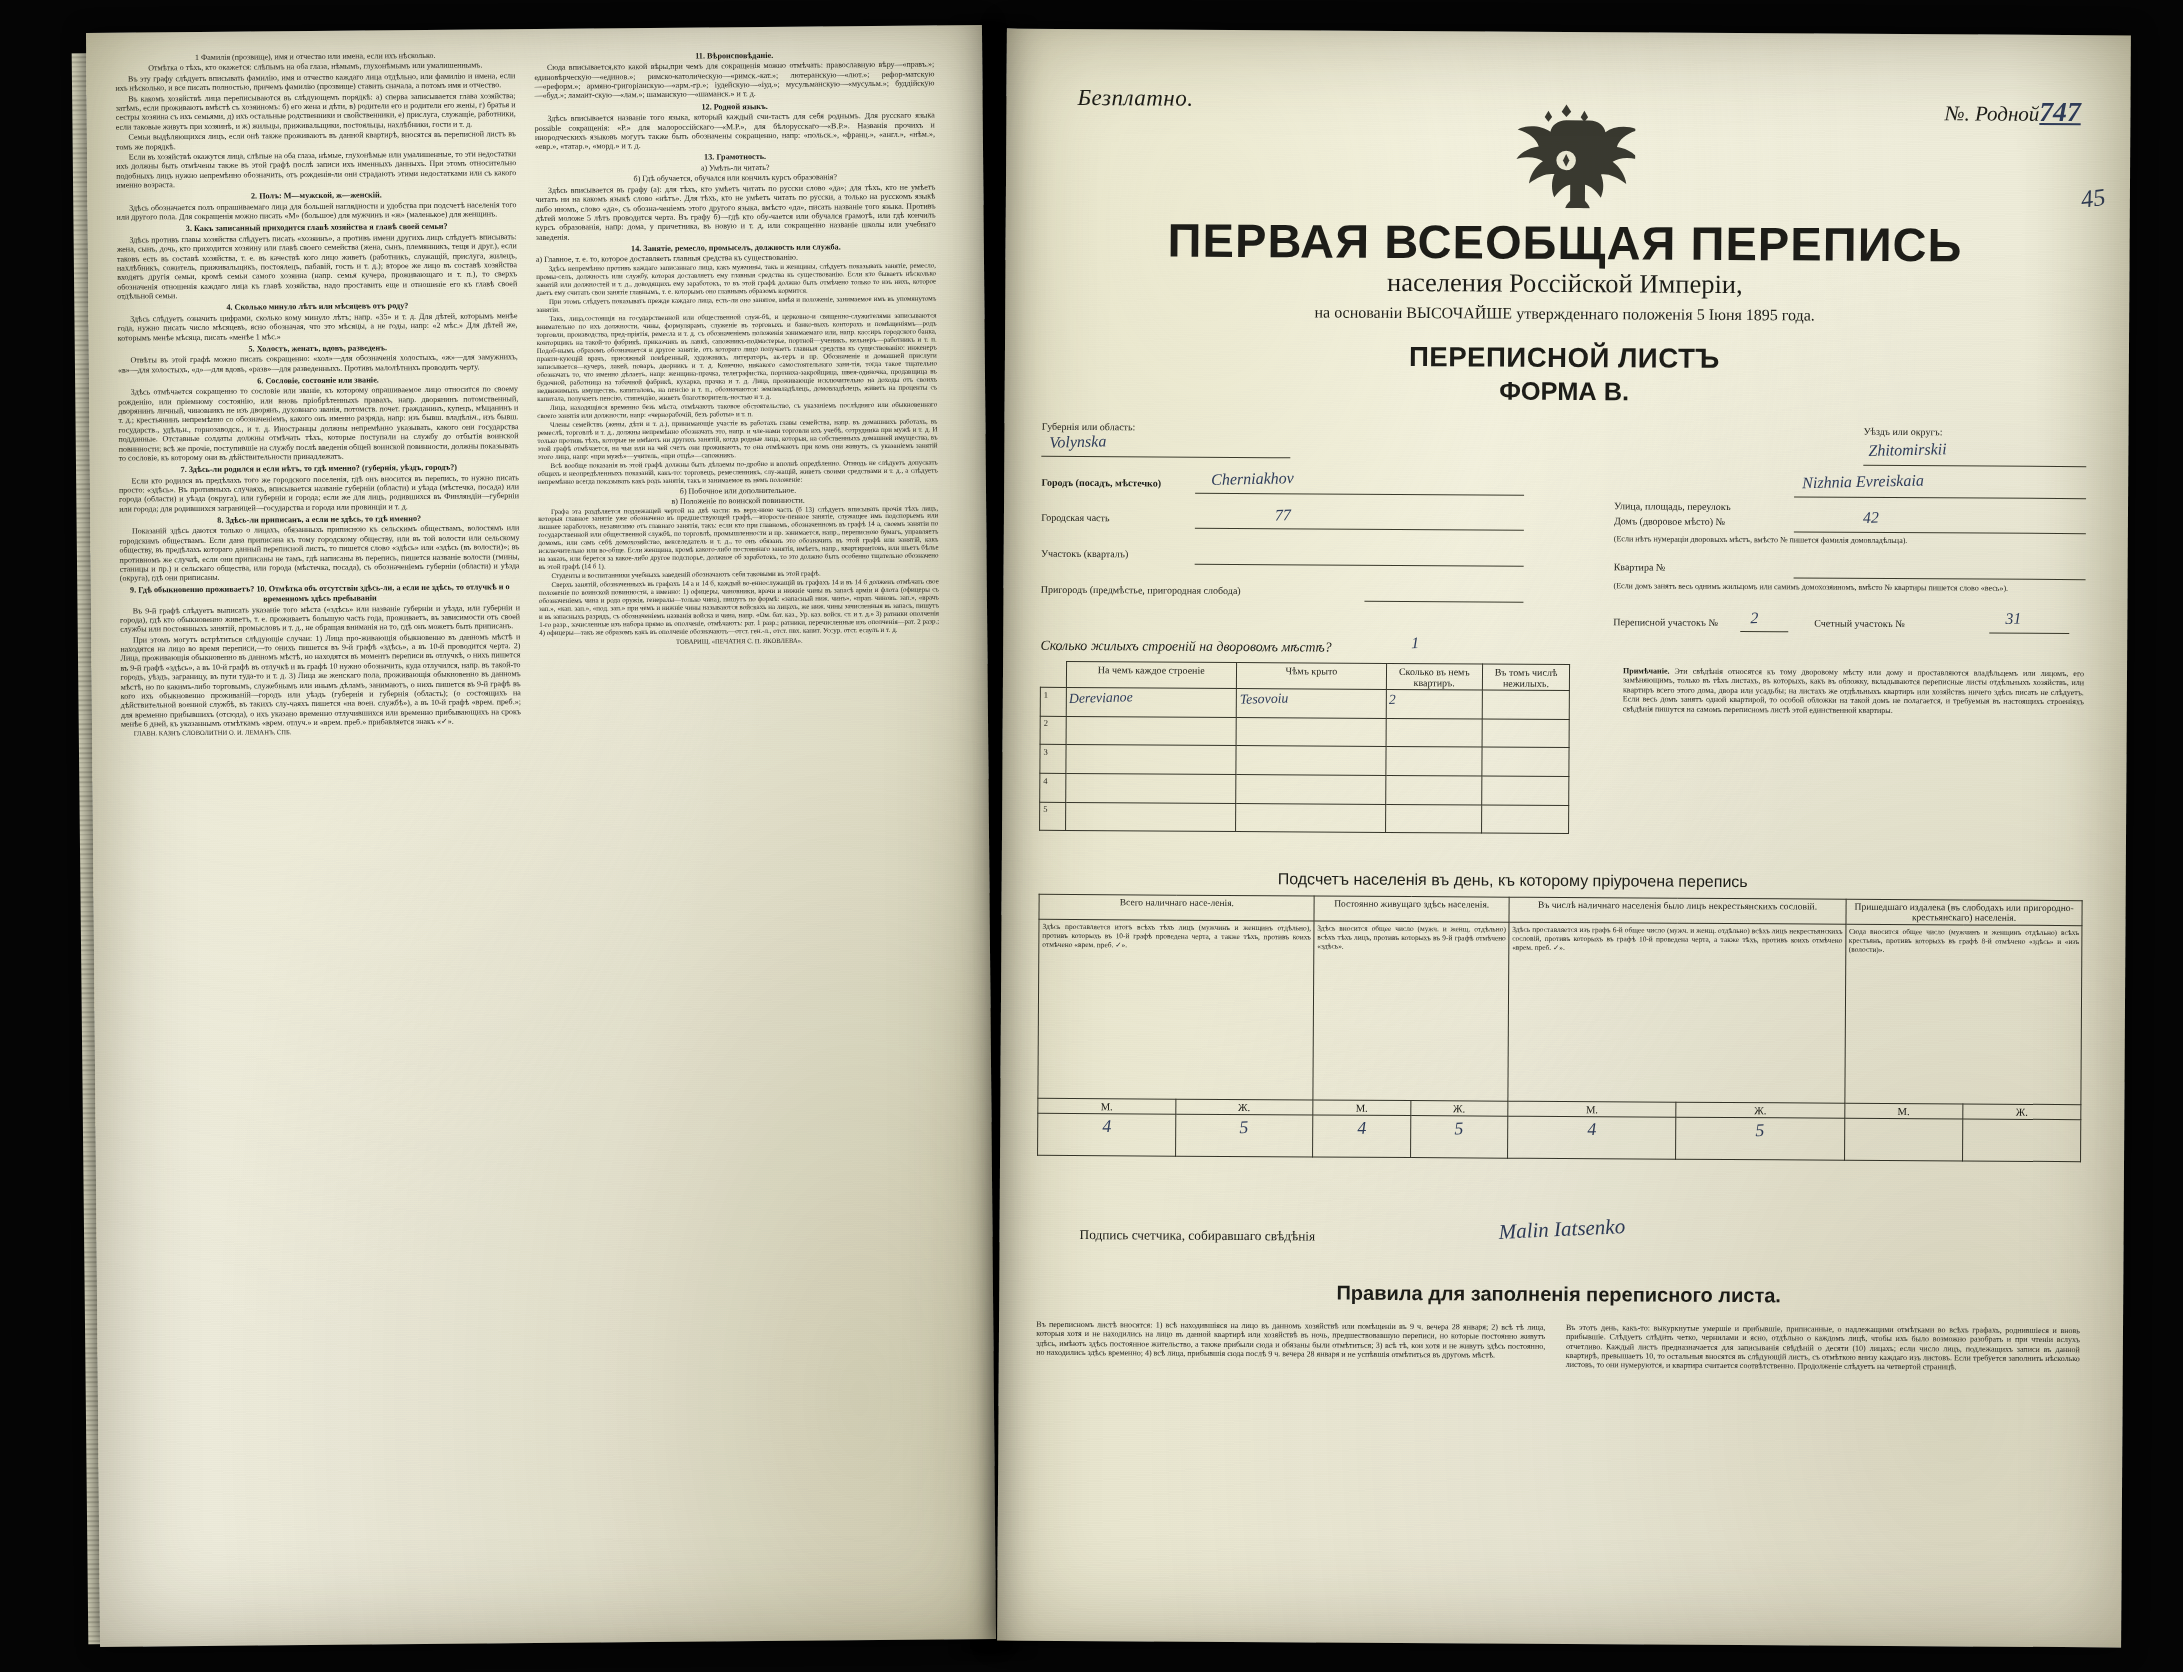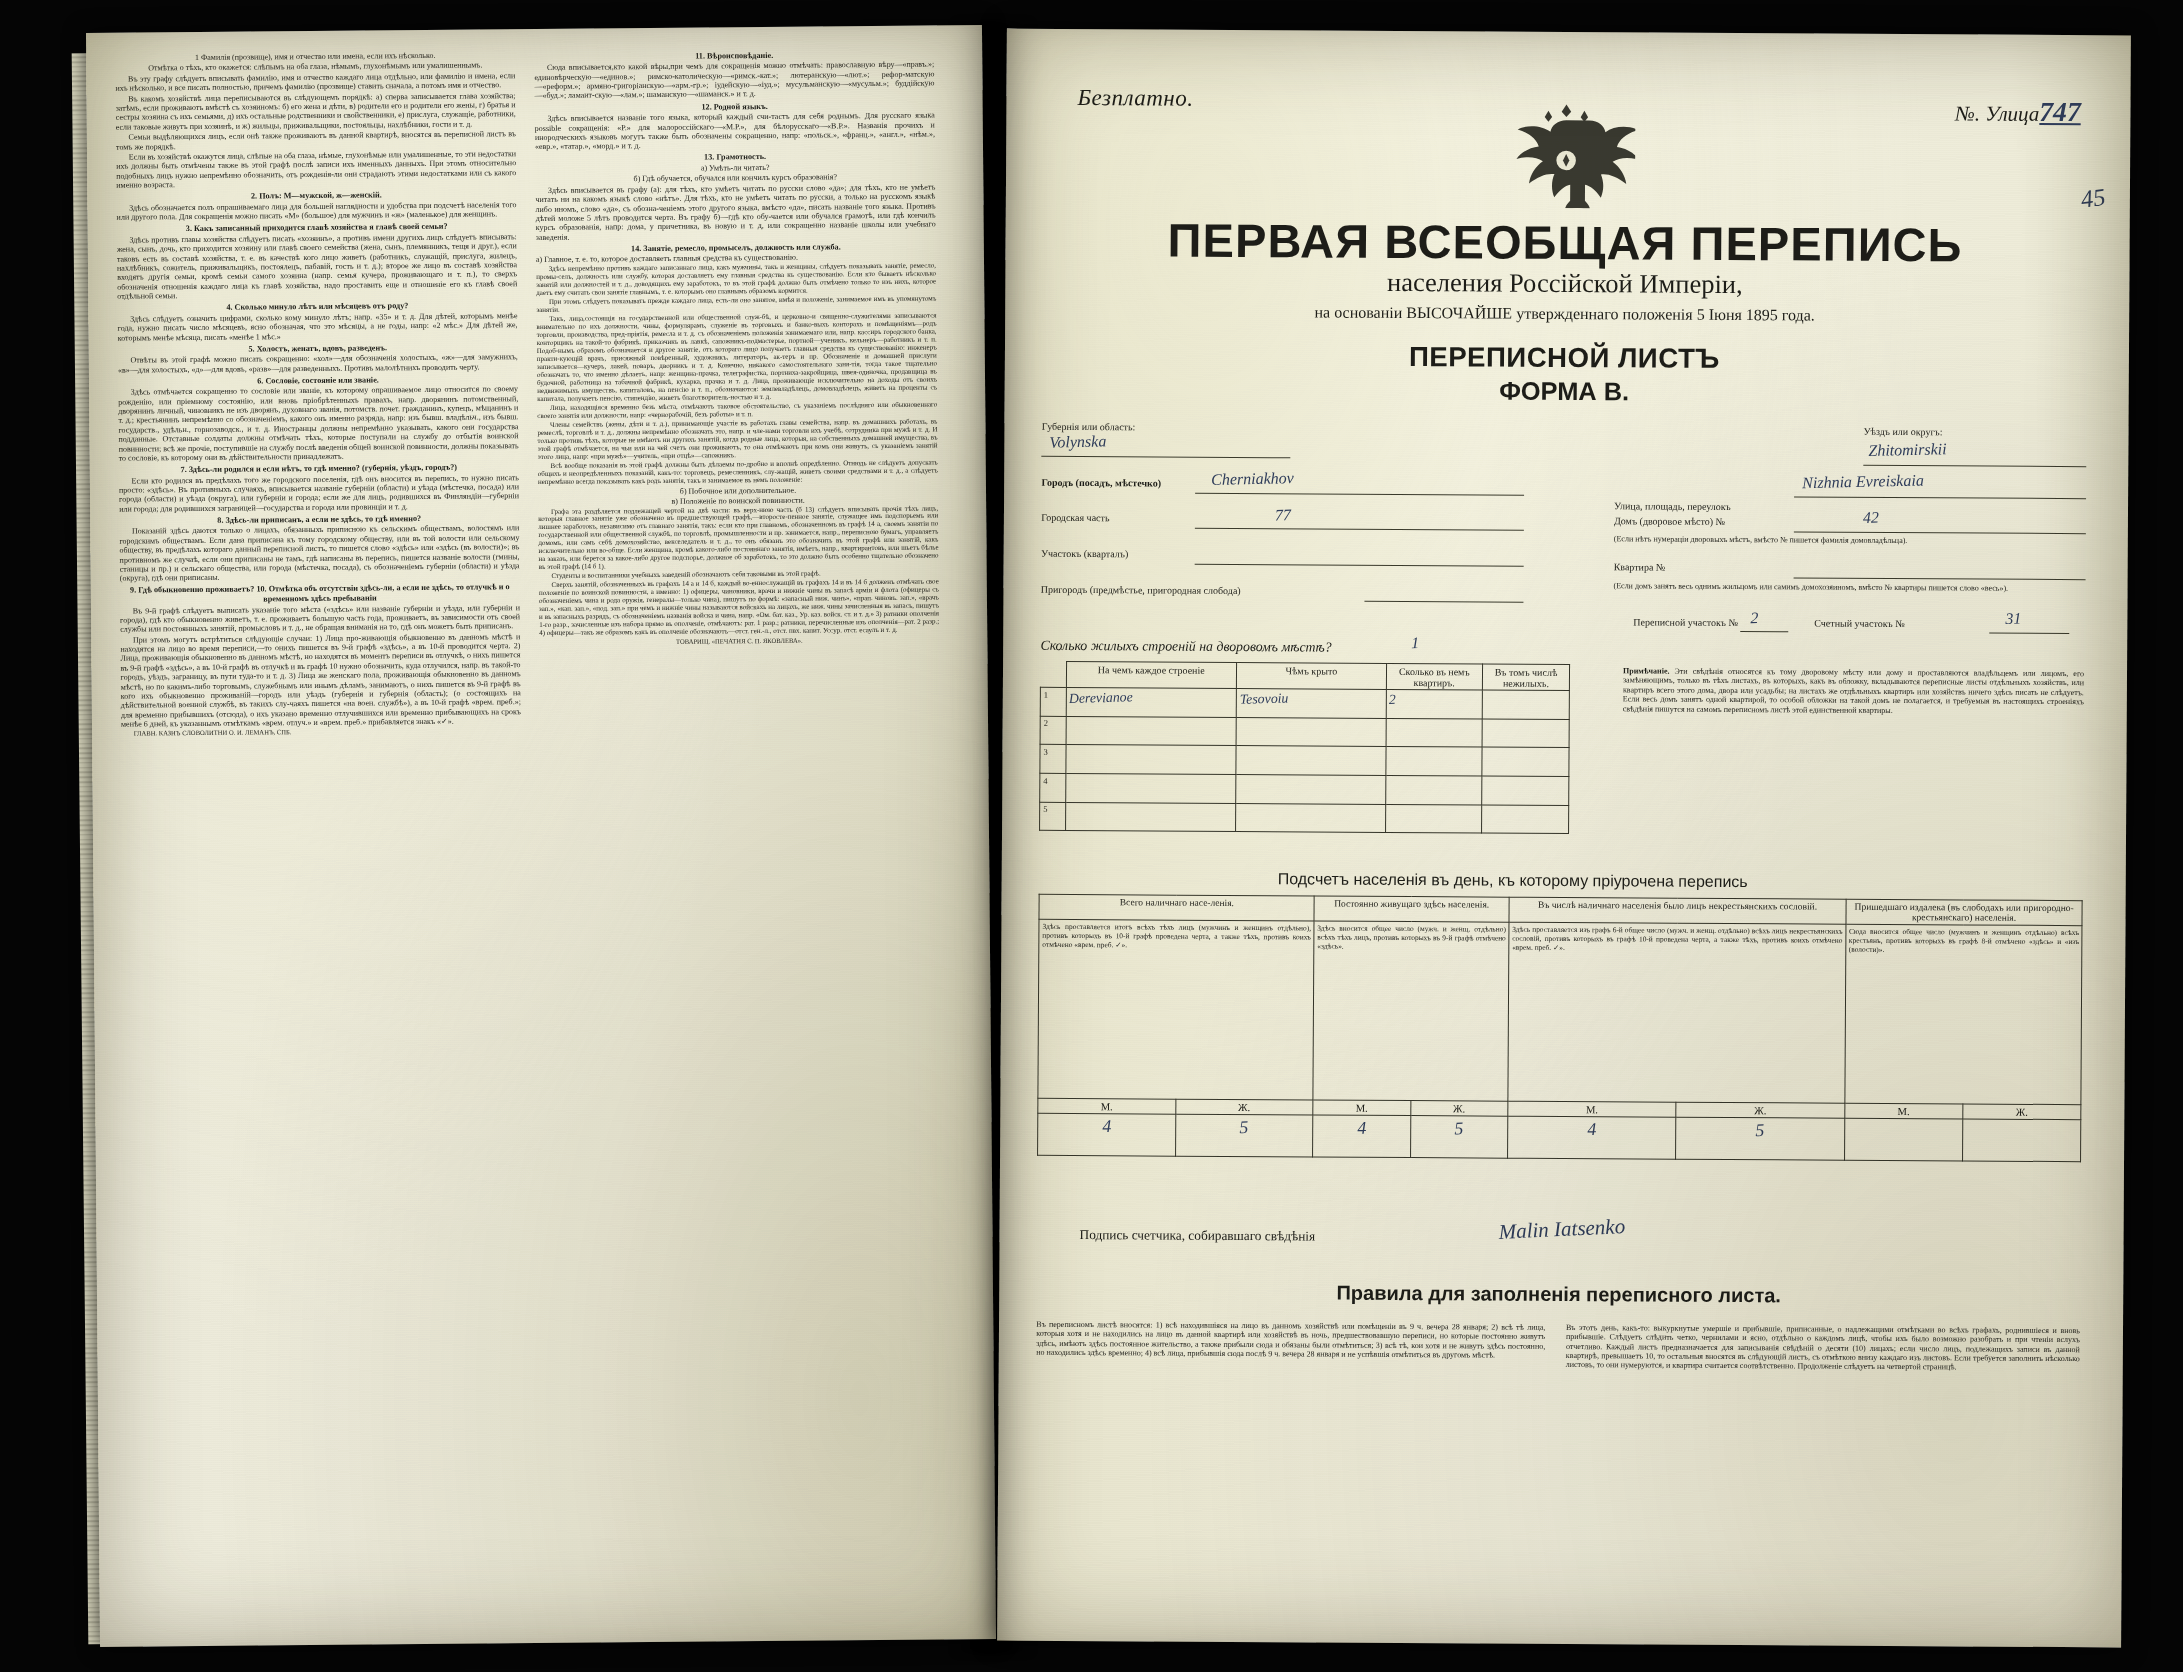--- a/index.html
+++ b/index.html
@@ -165,21 +165,21 @@
     <div class="grain"></div>
     <div class="vignette"></div>
   </div>
 
   <div class="page" id="right-page">
     <div id="form">
 
       <div id="free">Безплатно.</div>
 
       <div id="sheet-no">
-        <span>№. Улица</span><span class="num">747</span>
+        <span>№. Родной</span><span class="num">747</span>
       </div>
       <div id="margin-num">45</div>
 
       <svg id="eagle" viewBox="0 0 260 210">
         <g fill="#2a2a22">
           <path d="M130 14 l9 14 -9 10 -9 -10z"></path>
           <path d="M96 26 l7 12 -7 9 -7 -9z"></path>
           <path d="M164 26 l7 12 -7 9 -7 -9z"></path>
           <path d="M130 44 c-16 0 -28 10 -30 22 -16 -12 -44 -14 -62 -4 22 6 36 18 40 32 -18 2 -34 12 -42 24 20 -6 38 -4 50 4 -14 10 -24 26 -26 42 18 -14 34 -20 48 -18 -6 14 -6 30 0 44 10 -14 20 -22 30 -24 l0 30 c-8 8 -12 16 -8 22 6 -6 14 -8 22 -8 8 0 16 2 22 8 4 -6 0 -14 -8 -22 l0 -30 c10 2 20 10 30 24 6 -14 6 -30 0 -44 14 -2 30 4 48 18 -2 -16 -12 -32 -26 -42 12 -8 30 -10 50 -4 -8 -12 -24 -22 -42 -24 4 -14 18 -26 40 -32 -18 -10 -46 -8 -62 4 -2 -12 -14 -22 -30 -22z"></path>
         </g>
@@ -221,21 +221,21 @@
       <div class="fl" style="left:5.3px;top:495px;">Участокъ (кварталъ)</div>
       <div class="fline" style="left:159px;top:510px;width:329px;"></div>
 
       <div class="fl" style="left:578px;top:505px;">Квартира №</div>
       <div class="fline" style="left:758px;top:520px;width:292px;"></div>
       <div class="fl" style="left:578px;top:525px;font-size:8px;width:472px;">(Если домъ занятъ весь однимъ жильцомъ или самимъ домохозяиномъ, вмѣсто № квартиры пишется слово «весь»).</div>
 
       <div class="fl" style="left:5.3px;top:531px;">Пригородъ (предмѣстье, пригородная слобода)</div>
       <div class="fline" style="left:329px;top:546px;width:159px;"></div>
 
-      <div class="fl" style="left:578px;top:560px;margin-left:20px;">Переписной участокъ №</div>
+      <div class="fl" style="left:578px;top:560px;">Переписной участокъ №</div>
       <div class="fline" style="left:705px;top:574px;width:48px;"></div>
       <div class="fval" style="left:715px;top:552px;">2</div>
 
       <div class="fl" style="left:779px;top:560px;">Счетный участокъ №</div>
       <div class="fline" style="left:954px;top:574px;width:80px;"></div>
       <div class="fval" style="left:970px;top:551px;">31</div>
 
       <div class="fl" style="left:5.3px;top:585px;font-size:13.8px;font-style:italic;">Сколько жилыхъ строеній на дворовомъ мѣстѣ?</div>
       <div class="fval" style="left:376px;top:579px;">1</div>
 

